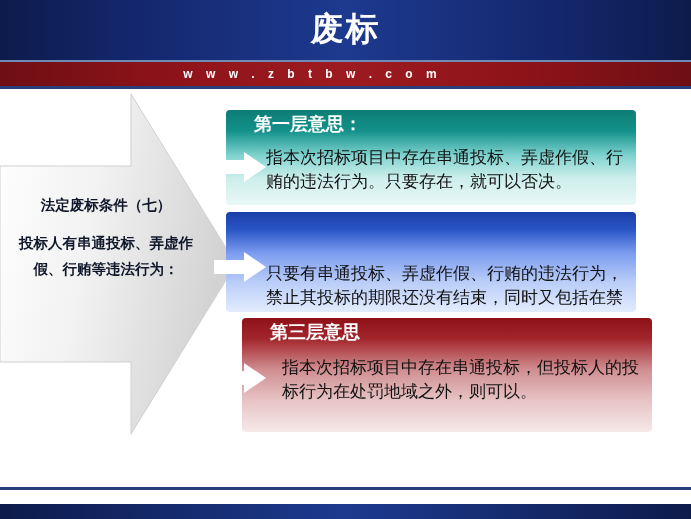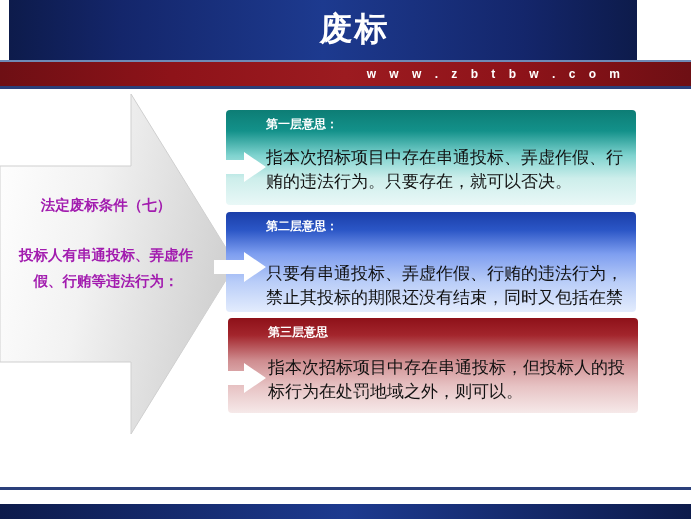--- a/index.html
+++ b/index.html
@@ -18,22 +18,22 @@
     position: relative;
     width: 691px;
     height: 519px;
     background: #ffffff;
     overflow: hidden;
   }
 
   
   .header {
     position: absolute;
-    left: 9px; top: 0;
-    width: 628px;
+    left: 0; top: 0;
+    width: 691px;
     height: 60px;
     background: linear-gradient(to right, #0d1b4b 0%, #14266b 18%, #1d3a8f 50%, #14266b 82%, #0d1b4b 100%);
   }
   .header-title {
     position: absolute;
     left: 0; top: 9px;
     width: 691px;
     text-align: center;
     color: #ffffff;
     font-size: 33px;
@@ -54,21 +54,21 @@
     width: 691px;
     height: 24px;
     background: linear-gradient(to right, #6e0f14 0%, #8e1319 25%, #9c1b20 50%, #8e1319 75%, #6e0f14 100%);
   }
   .urlbar-text {
     position: absolute;
     left: 0; top: 0;
     width: 625px;
     height: 24px;
     line-height: 24px;
-    text-align: right;
+    text-align: center;
     color: #ffffff;
     font-size: 12px;
     font-weight: bold;
     letter-spacing: 5px;
   }
   .header-underline {
     position: absolute;
     left: 0; top: 86px;
     width: 691px;
     height: 3px;
@@ -100,46 +100,46 @@
     height: 340px;
   }
   .big-arrow svg { display: block; }
 
   .left-label {
     position: absolute;
     left: 6px;
     top: 192px;
     width: 200px;
     text-align: center;
-    color: #a21caf;
+    color: #0f172a;
     font-size: 14.5px;
     font-weight: bold;
     line-height: 26px;
   }
   .left-label .l2 {
     display: block;
-    margin-top: 24px;
+    margin-top: 12px;
   }
 
   
   .box {
     position: absolute;
     border-radius: 4px;
     overflow: hidden;
   }
   .box-title {
     position: absolute;
     left: 0; top: 0;
     width: 100%;
     height: 28px;
     line-height: 28px;
     color: #ffffff;
-    font-size: 12px;
-    font-weight: bold;
-    padding-left: 40px;
+    font-size: 18px;
+    font-weight: bold;
+    padding-left: 28px;
     box-sizing: border-box;
   }
   .box-body {
     position: absolute;
     left: 0;
     width: 100%;
     color: #111111;
     font-size: 17px;
     line-height: 24px;
     padding: 6px 12px 6px 40px;
@@ -157,22 +157,22 @@
   
   #box2 {
     left: 226px; top: 212px;
     width: 410px; height: 100px;
     background: linear-gradient(to bottom, #1a3ea8 0%, #2b56c6 18%, #7e9ef0 42%, #b9cdf8 70%, #e3ecfd 100%);
   }
   #box2 .box-body { top: 44px; }
 
   
   #box3 {
-    left: 228px; top: 318px;
-    width: 410px; height: 95px;
+    left: 242px; top: 318px;
+    width: 410px; height: 114px;
     background: linear-gradient(to bottom, #8e1119 0%, #a3252c 18%, #cf8d90 45%, #e7c3c4 72%, #f6e9e9 100%);
   }
   #box3 .box-body { top: 32px; }
 
   
   .small-arrow {
     position: absolute;
     width: 52px;
     height: 30px;
   }
@@ -212,21 +212,20 @@
     <span>法定废标条件（七）</span>
     <span class="l2">投标人有串通投标、弄虚作假、行贿等违法行为：</span>
   </div>
 
   <div class="box" id="box1">
     <div class="box-title">第一层意思：</div>
     <div class="box-body">指本次招标项目中存在串通投标、弄虚作假、行贿的违法行为。只要存在，就可以否决。</div>
   </div>
 
   <div class="box" id="box2">
-    <div class="box-title">第二层意思：</div>
     <div class="box-body">只要有串通投标、弄虚作假、行贿的违法行为，禁止其投标的期限还没有结束，同时又包括在禁止其投标的地域范围内的，必然也要否决。</div>
   </div>
 
   <div class="box" id="box3">
     <div class="box-title">第三层意思</div>
     <div class="box-body">指本次招标项目中存在串通投标，但投标人的投标行为在处罚地域之外，则可以。</div>
   </div>
 
   <div class="small-arrow" id="arrow1">
     <svg width="52" height="30" viewBox="0 0 52 30" xmlns="http://www.w3.org/2000/svg">

